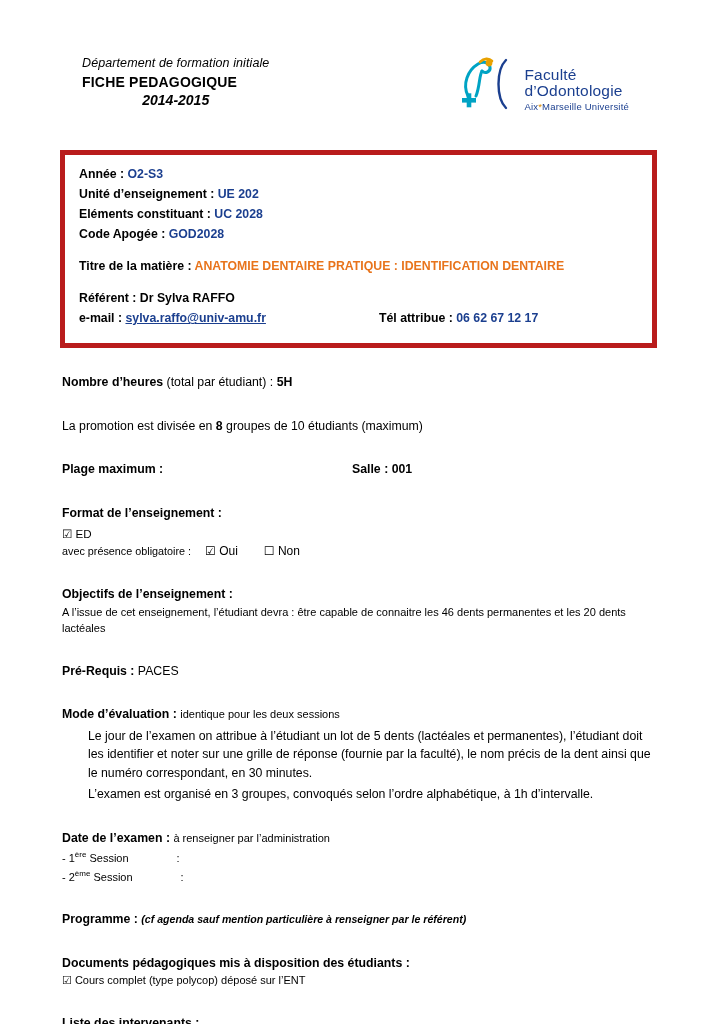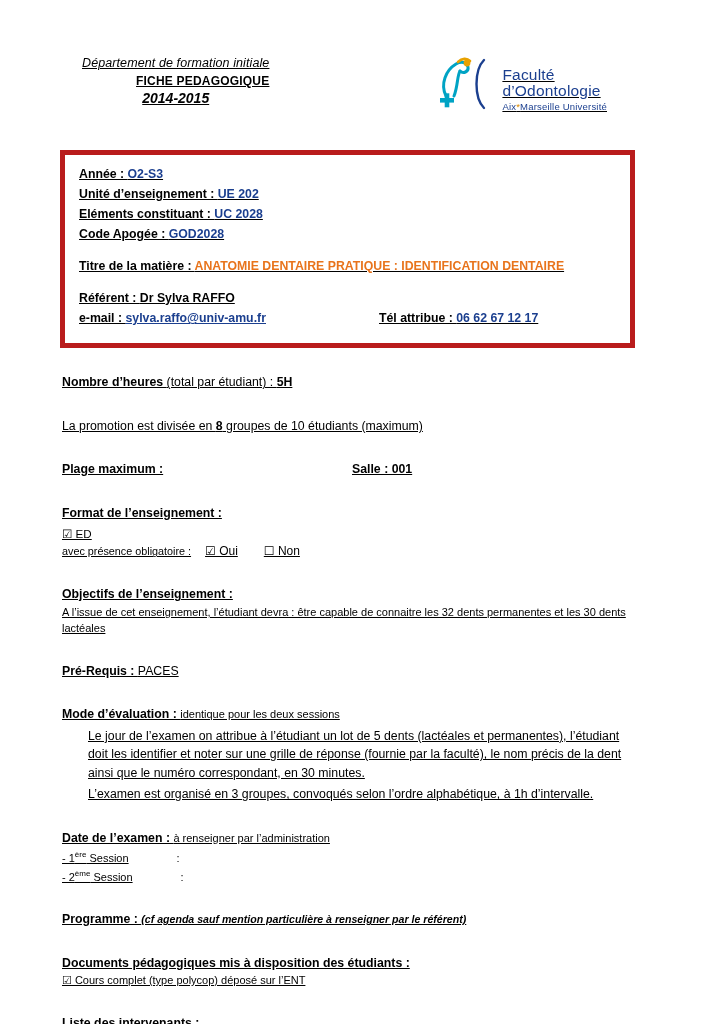--- a/index.html
+++ b/index.html
@@ -13,46 +13,45 @@
     font-family: "Liberation Sans", sans-serif;
     color: #000000;
     position: relative;
     overflow: hidden;
   }
   .page {
     position: relative;
     width: 725px;
     height: 775px;
     box-sizing: border-box;
-    padding: 48px 90px 0 60px;
-    text-decoration: underline;
+    padding: 48px 68px 0 60px;
   }
 
   
   .header {
     display: flex;
     align-items: flex-start;
     justify-content: space-between;
     height: 84px;
   }
   .header-left {
     padding-left: 22px;
     padding-top: 8px;
   }
   .dept {
     font-style: italic;
     font-size: 12.5px;
     margin: 0 0 4px 0;
     letter-spacing: 0.1px;
   }
   .fiche-title {
-    font-size: 12px;
+    font-size: 14px;
     font-weight: bold;
     margin: 0;
-    text-align: right;
+    text-align: left;
     letter-spacing: 0.2px;
   }
   .fiche-years {
     font-size: 14px;
     font-weight: bold;
     font-style: italic;
     margin: 2px 0 0 0;
     text-align: center;
   }
   .logo {
@@ -233,21 +232,21 @@
       <div class="fmt-row">
         <div class="c1 chk">☑ ED</div>
         <div class="c2">
           <span>avec présence obligatoire :</span><span class="gap-m"></span><span class="chk">☑ Oui</span><span class="gap-l"></span><span class="chk">☐ Non</span>
         </div>
       </div>
     </div>
 
     <div class="blk">
       <div class="b">Objectifs de l’enseignement :</div>
-      <div class="small">A l’issue de cet enseignement, l’étudiant devra : être capable de connaitre les 32 dents permanentes et les 30 dents lactéales</div>
+      <div class="small">A l’issue de cet enseignement, l’étudiant devra : être capable de connaitre les 46 dents permanentes et les 20 dents lactéales</div>
     </div>
 
     <div class="blk">
       <span class="b">Pré-Requis : </span><span>PACES</span>
     </div>
 
     <div class="blk">
       <div>
         <span class="b">Mode d’évaluation : </span><span class="small">identique pour les deux sessions</span>
       </div>

